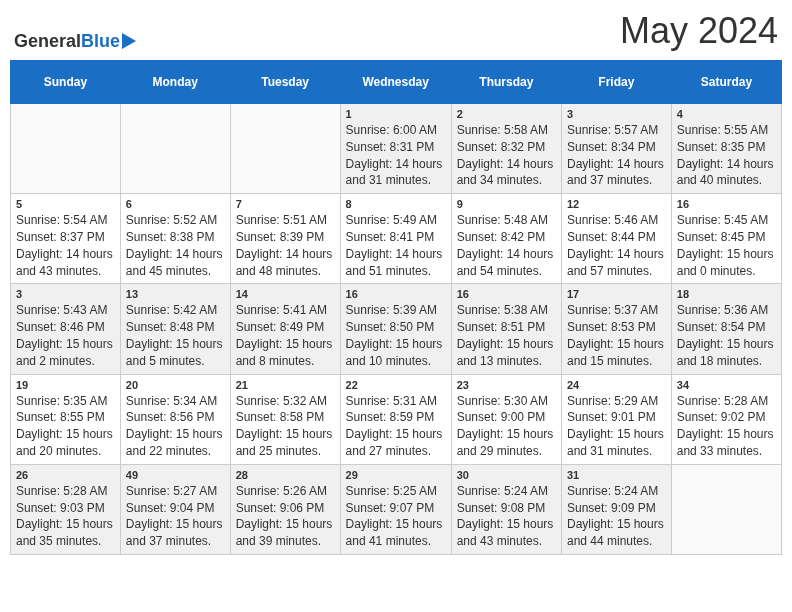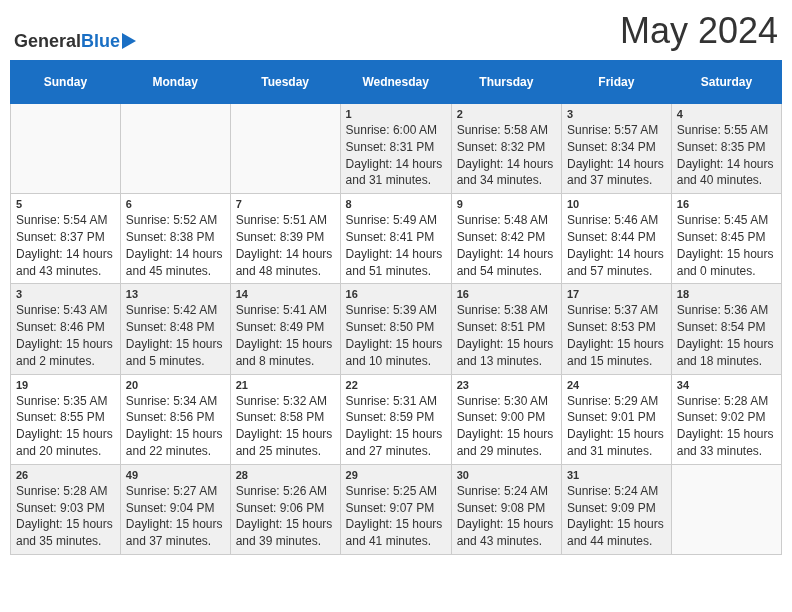--- a/index.html
+++ b/index.html
@@ -162,21 +162,21 @@
         </td>
         <td>
           <span class="day-number">8</span>
           <div class="cell-content">Sunrise: 5:49 AM<br>Sunset: 8:41 PM<br>Daylight: 14 hours and 51 minutes.</div>
         </td>
         <td>
           <span class="day-number">9</span>
           <div class="cell-content">Sunrise: 5:48 AM<br>Sunset: 8:42 PM<br>Daylight: 14 hours and 54 minutes.</div>
         </td>
         <td>
-          <span class="day-number">10</span>
+          <span class="day-number">12</span>
           <div class="cell-content">Sunrise: 5:46 AM<br>Sunset: 8:44 PM<br>Daylight: 14 hours and 57 minutes.</div>
         </td>
         <td>
           <span class="day-number">16</span>
           <div class="cell-content">Sunrise: 5:45 AM<br>Sunset: 8:45 PM<br>Daylight: 15 hours and 0 minutes.</div>
         </td>
       </tr>
       <tr>
         <td class="shaded">
           <span class="day-number">3</span>

